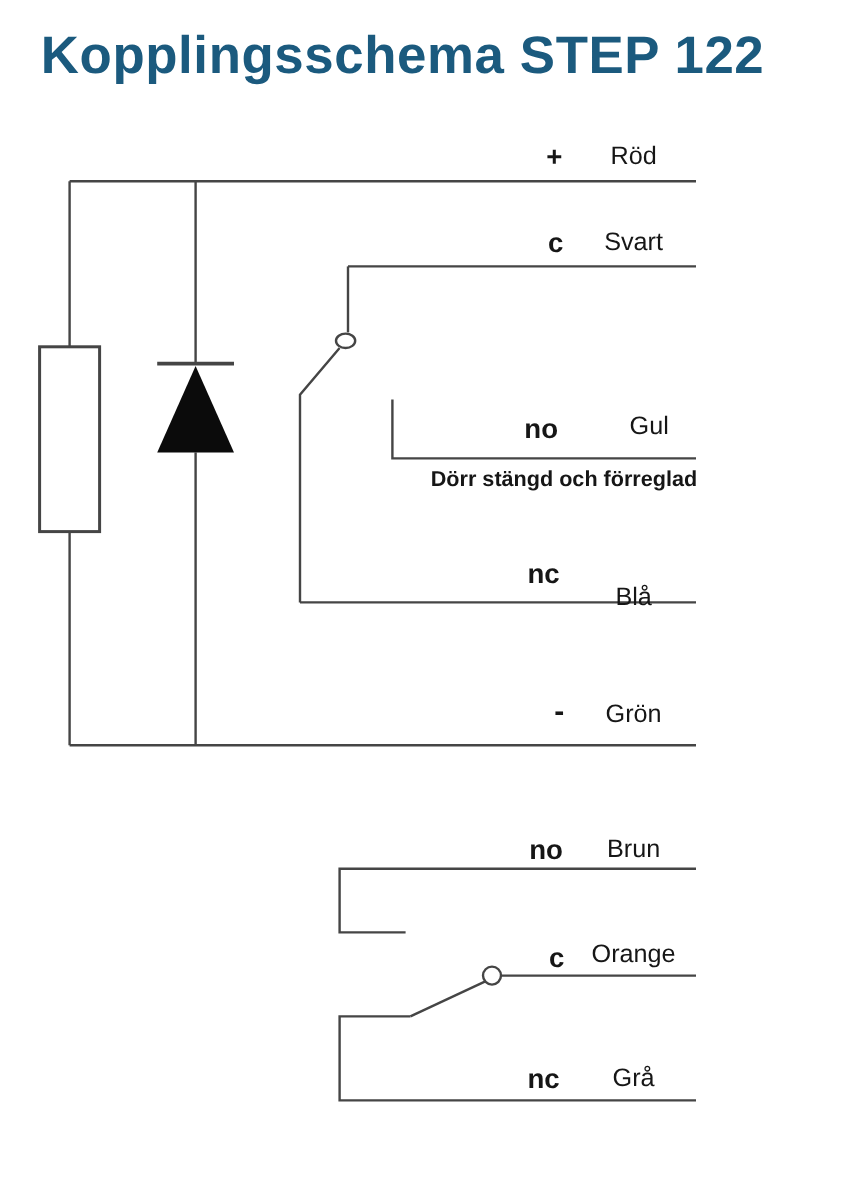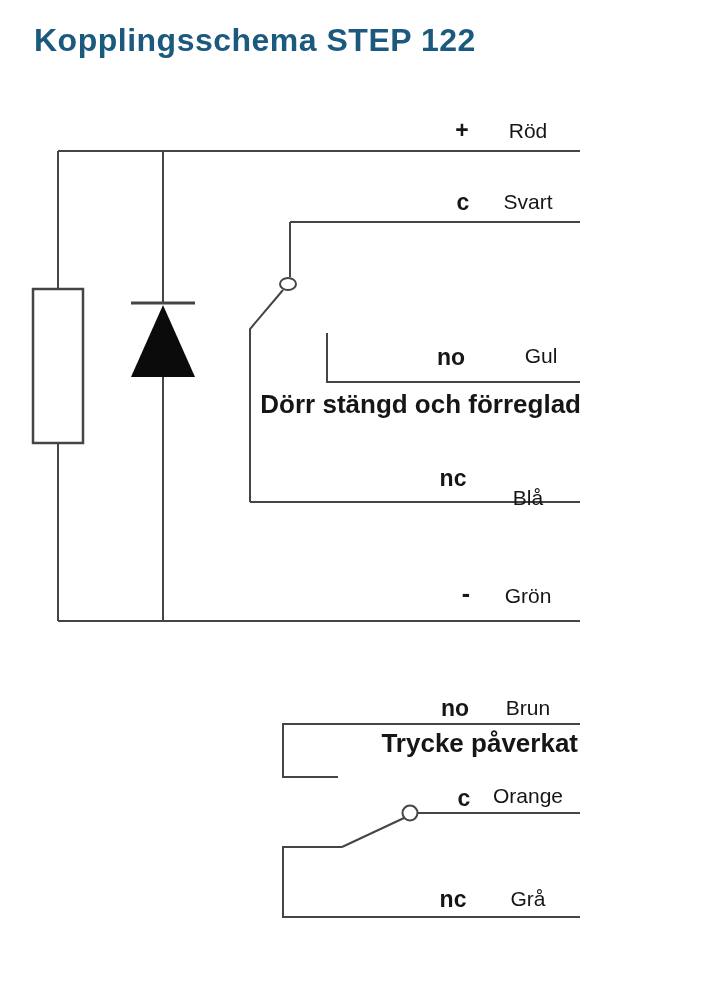--- a/index.html
+++ b/index.html
@@ -13,21 +13,21 @@
     height: 986px;
     background: #ffffff;
     overflow: hidden;
     font-family: "Liberation Sans", sans-serif;
   }
   .title {
     position: absolute;
     left: 34px;
     top: 22px;
     margin: 0;
-    font-size: 32px;
+    font-size: 44px;
     font-weight: bold;
     color: #1B5A7E;
     letter-spacing: 0.5px;
     font-family: "Liberation Sans", sans-serif;
   }
   .schematic {
     position: absolute;
     left: 0;
     top: 0;
   }
@@ -46,21 +46,21 @@
     font-weight: bold;
     font-size: 25px;
     text-align: center;
   }
   .wire {
     font-size: 21px;
     text-align: center;
   }
   .caption {
     font-weight: bold;
-    font-size: 26px;
+    font-size: 18px;
     text-align: right;
   }
 </style>
 </head>
 <body>
 
 <div class="page">
 
   <h1 class="title" style="color: rgb(27, 90, 126);">Kopplingsschema STEP 122</h1>
 
@@ -102,21 +102,20 @@
   <div class="lbl caption" style="left:241px;top:390px;width:340px">Dörr stängd och förreglad</div>
 
   <div class="lbl term" style="left:433px;top:466px;width:40px">nc</div>
   <div class="lbl wire" style="left:478px;top:486px;width:100px">Blå</div>
 
   <div class="lbl term-minus" style="left:448px;top:580px;width:36px">-</div>
   <div class="lbl wire" style="left:478px;top:584px;width:100px">Grön</div>
 
   <div class="lbl term" style="left:435px;top:696px;width:40px">no</div>
   <div class="lbl wire" style="left:478px;top:696px;width:100px">Brun</div>
-  <div class="lbl caption" style="left:378px;top:729px;width:200px">Trycke påverkat</div>
 
   <div class="lbl term" style="left:446px;top:786px;width:36px">c</div>
   <div class="lbl wire" style="left:478px;top:784px;width:100px">Orange</div>
 
   <div class="lbl term" style="left:433px;top:887px;width:40px">nc</div>
   <div class="lbl wire" style="left:478px;top:887px;width:100px">Grå</div>
 
 </div>
 
 </body></html>

